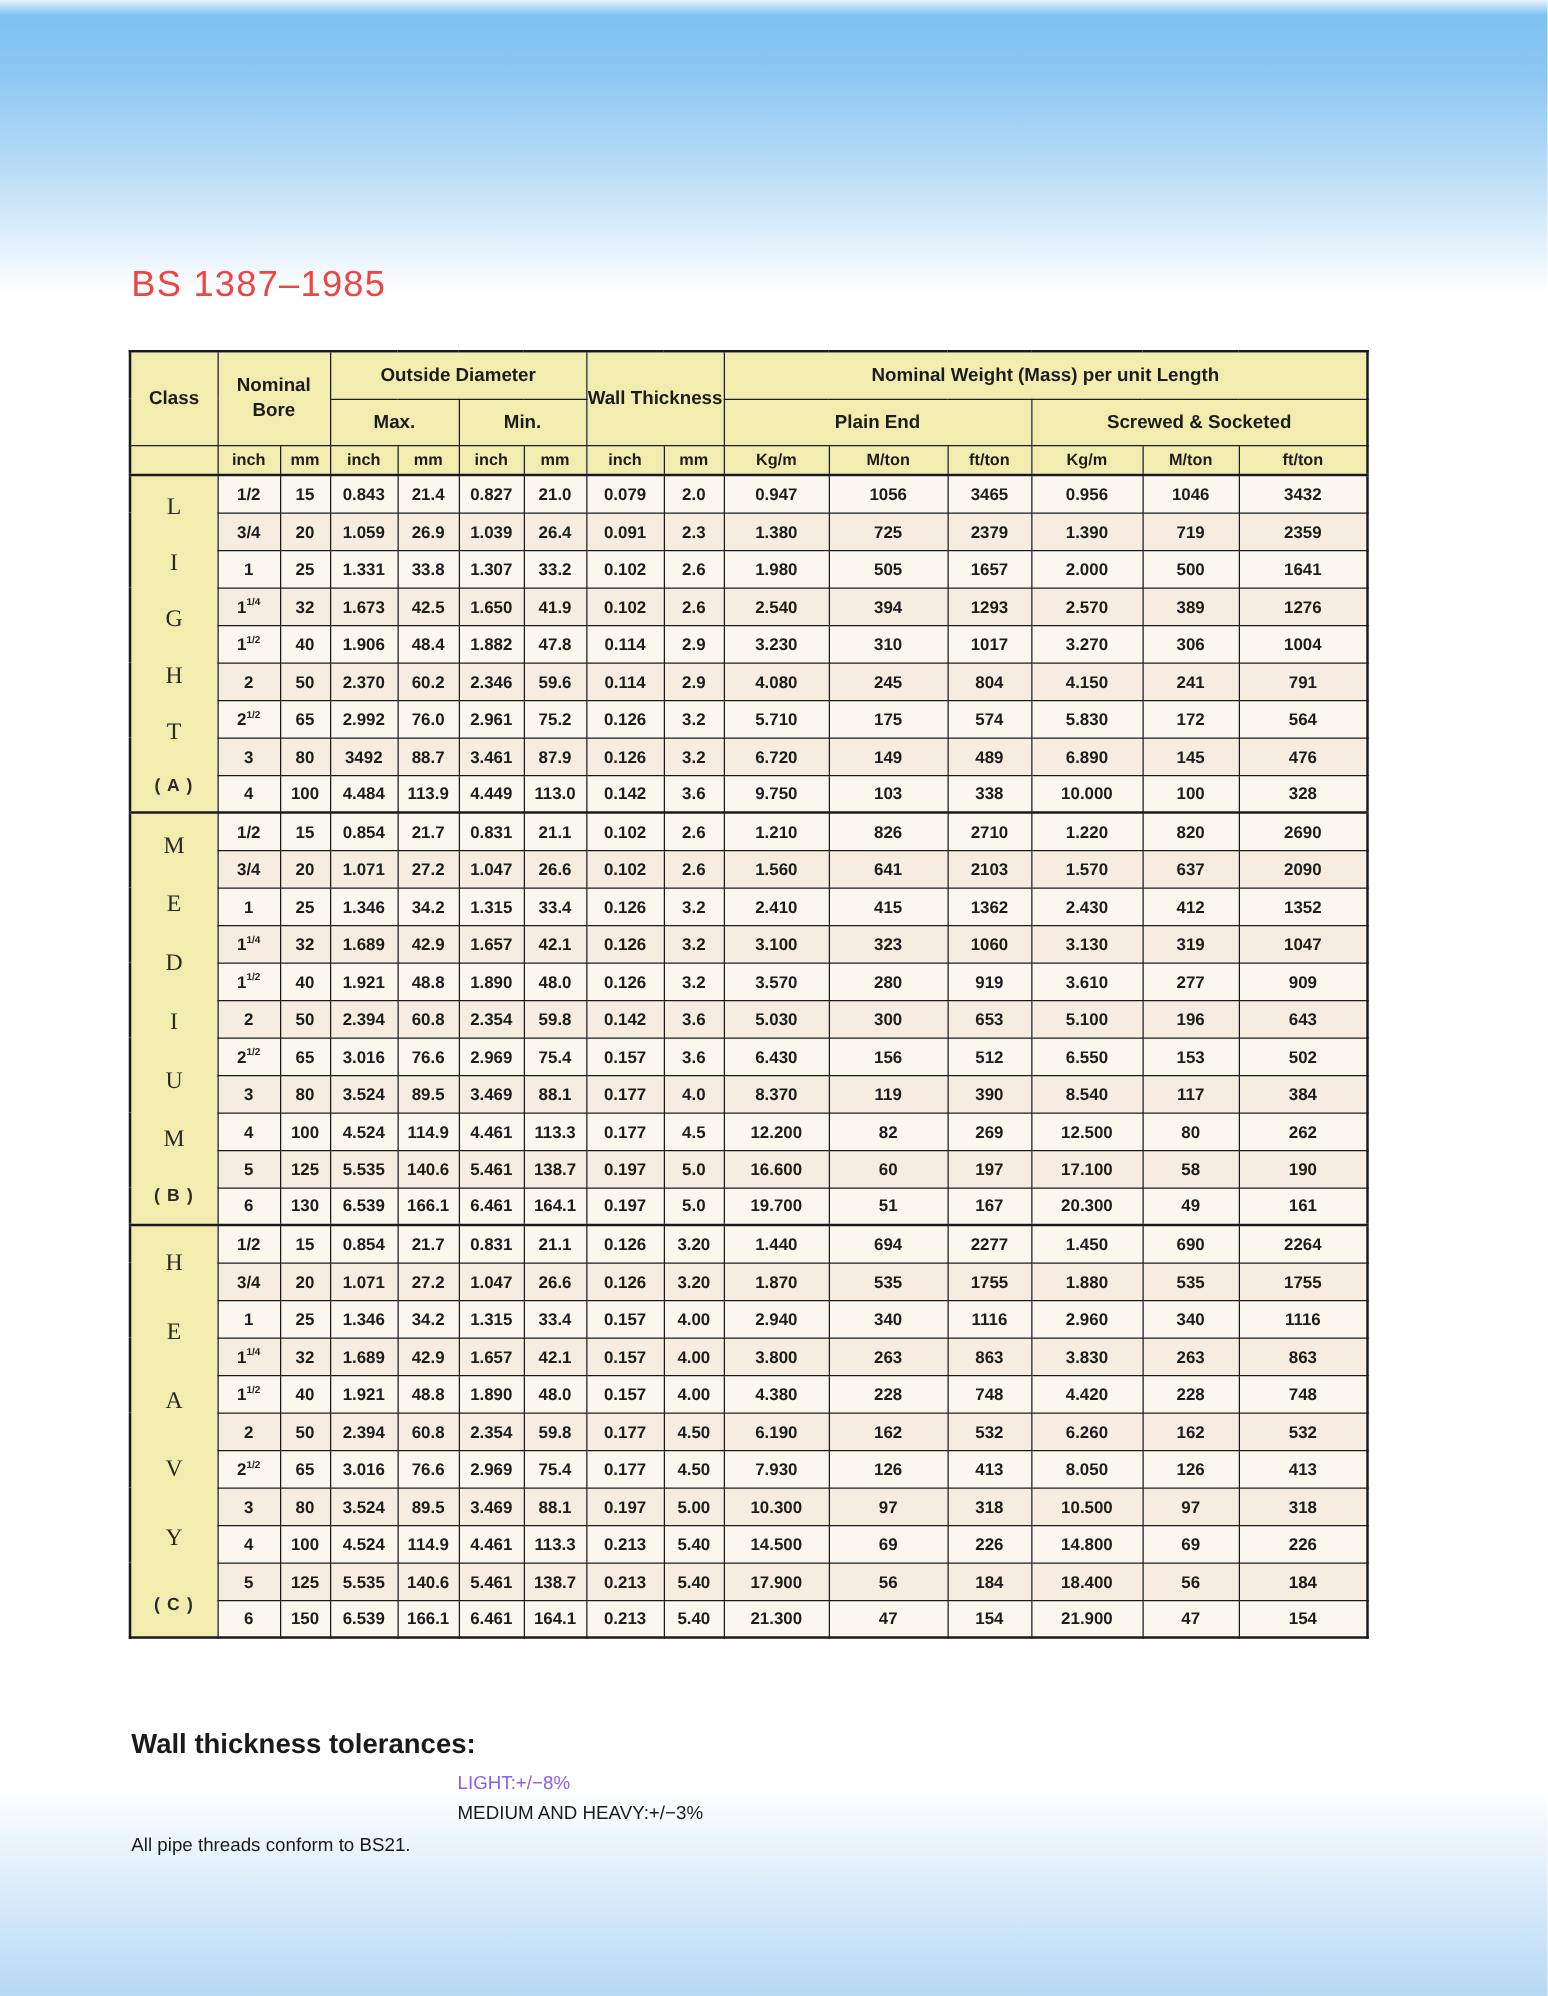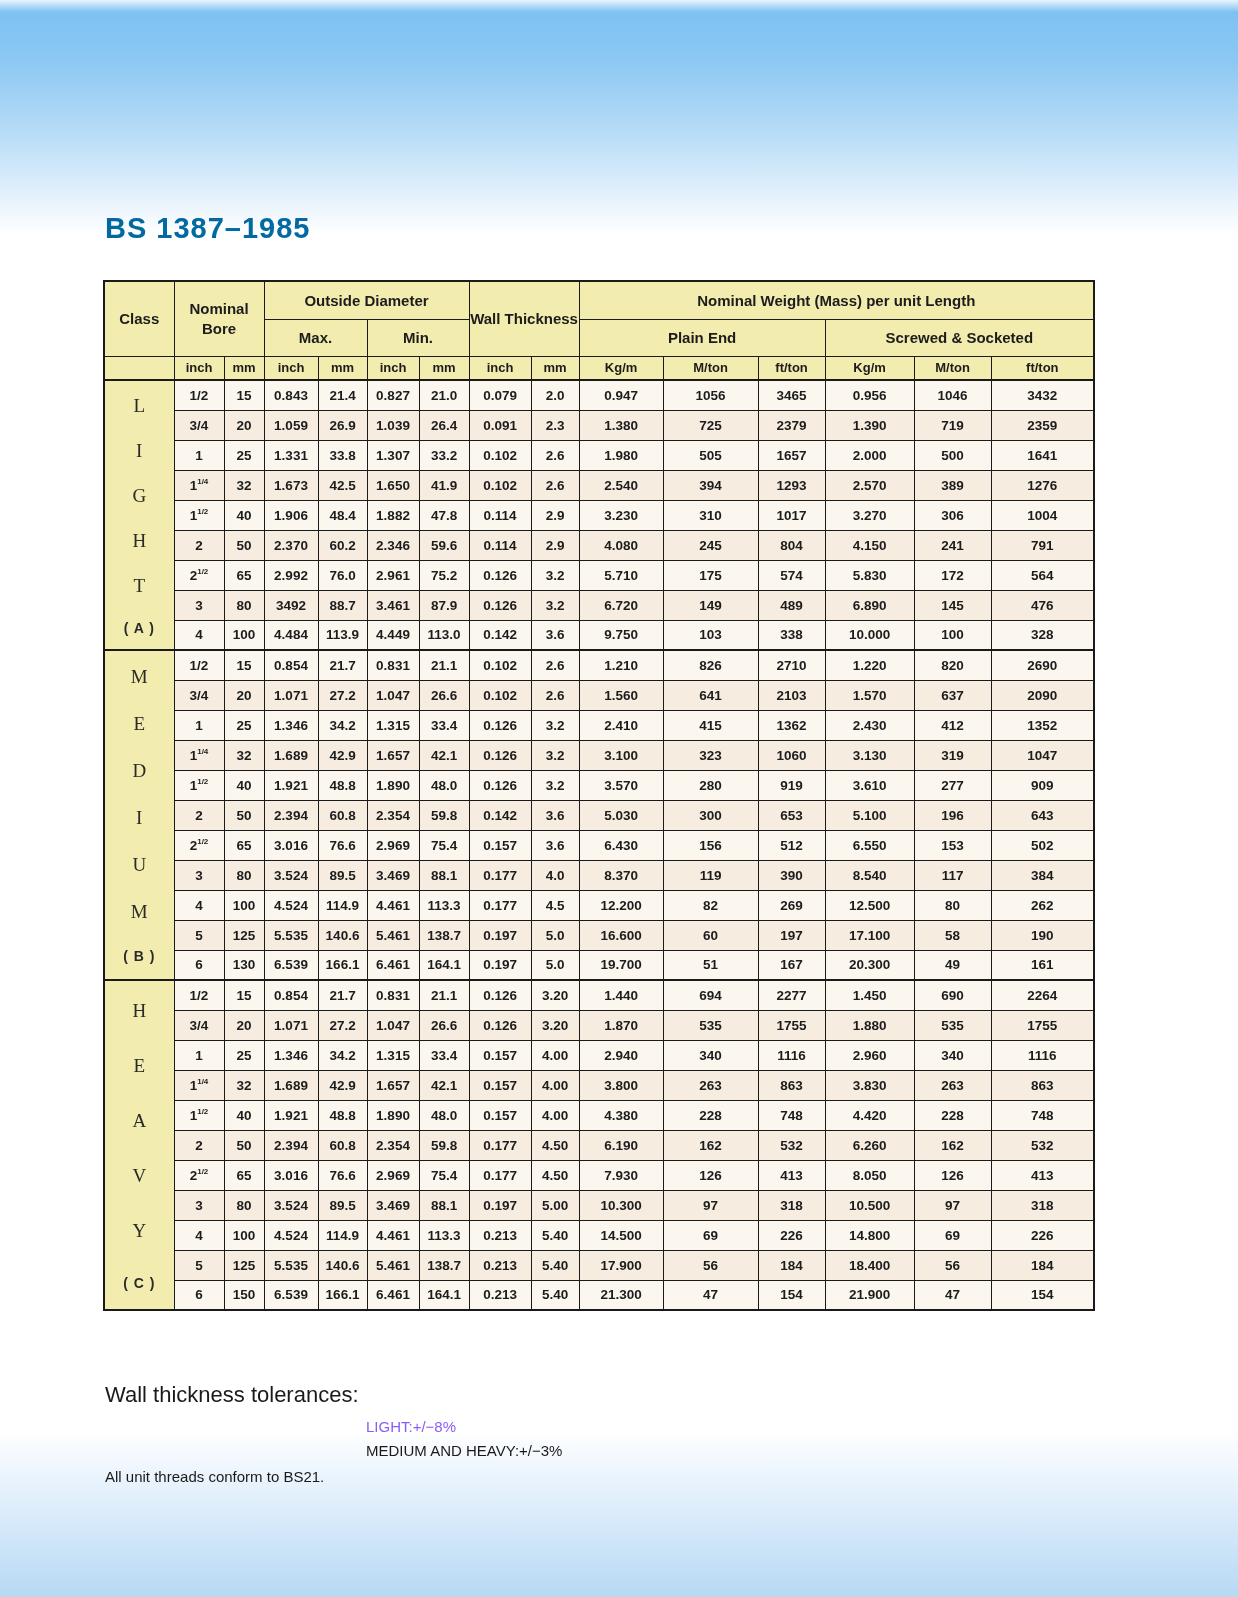--- a/index.html
+++ b/index.html
@@ -7,21 +7,21 @@
   body {
     font-family:"Liberation Sans", sans-serif;
     background:linear-gradient(180deg,
       #e8f4fd 0px, var(--page-top-blue,#7ec2f2) 12px, #8cc8f3 60px,
       #b5dbf6 130px, #e3f1fc 195px, #ffffff 235px,
       #ffffff 1430px, #d8eafa 1520px, var(--page-bottom-blue,#b7d9f3) 1597px);
     position:relative; overflow:hidden;
   }
   .page-title {
     position:absolute; left:105px; top:212px;
-    font-size:29px; font-weight:bold; color:#0369a1; letter-spacing:1px;
+    font-size:29px; font-weight:normal; color:#ef4444; letter-spacing:1px;
   }
   table.spec {
     position:absolute; left:103px; top:280px; width:990px;
     border-collapse:collapse; table-layout:fixed;
     border:2px solid var(--table-border,#1a1a1a);
   }
   table.spec th, table.spec td {
     border:1px solid var(--table-border,#1a1a1a);
     text-align:center; vertical-align:middle;
     color:#1c1c1c; overflow:hidden;
@@ -45,21 +45,21 @@
     font-family:"Liberation Serif", serif;
     font-size:19px; font-weight:normal; color:#2a2a2a;
   }
   .cls-paren {
     font-family:"Liberation Sans", sans-serif;
     font-size:14px; font-weight:bold; color:#2a2a2a; letter-spacing:1px;
   }
   sup.frac { font-size:8px; vertical-align:super; line-height:0;margin-top:47px; }
   .footer-title {
     position:absolute; left:105px; top:1382px;
-    font-size:22px; color:#1a1a1a; font-weight:normal;
+    font-size:22px; color:#1a1a1a; font-weight:bold;
   }
   .footer-light  { position:absolute; left:366px; top:1418px; font-size:15px; color:#8b5cf6; }
   .footer-medium { position:absolute; left:366px; top:1442px; font-size:15px; color:#1a1a1a; }
   .footer-threads{ position:absolute; left:105px; top:1468px; font-size:15px; color:#1a1a1a; }
 </style>
 </head>
 <body>
 
 <div class="page-title">BS 1387–1985</div>
 
@@ -644,13 +644,13 @@
         <td>21.900</td>
         <td>47</td>
         <td>154</td>
       </tr>
     </tbody>
   </table>
 
 <div class="footer-title">Wall thickness tolerances:</div>
 <div class="footer-light">LIGHT:+/−8%</div>
 <div class="footer-medium">MEDIUM AND HEAVY:+/−3%</div>
-<div class="footer-threads">All unit threads conform to BS21.</div>
+<div class="footer-threads">All pipe threads conform to BS21.</div>
 
 </body></html>

